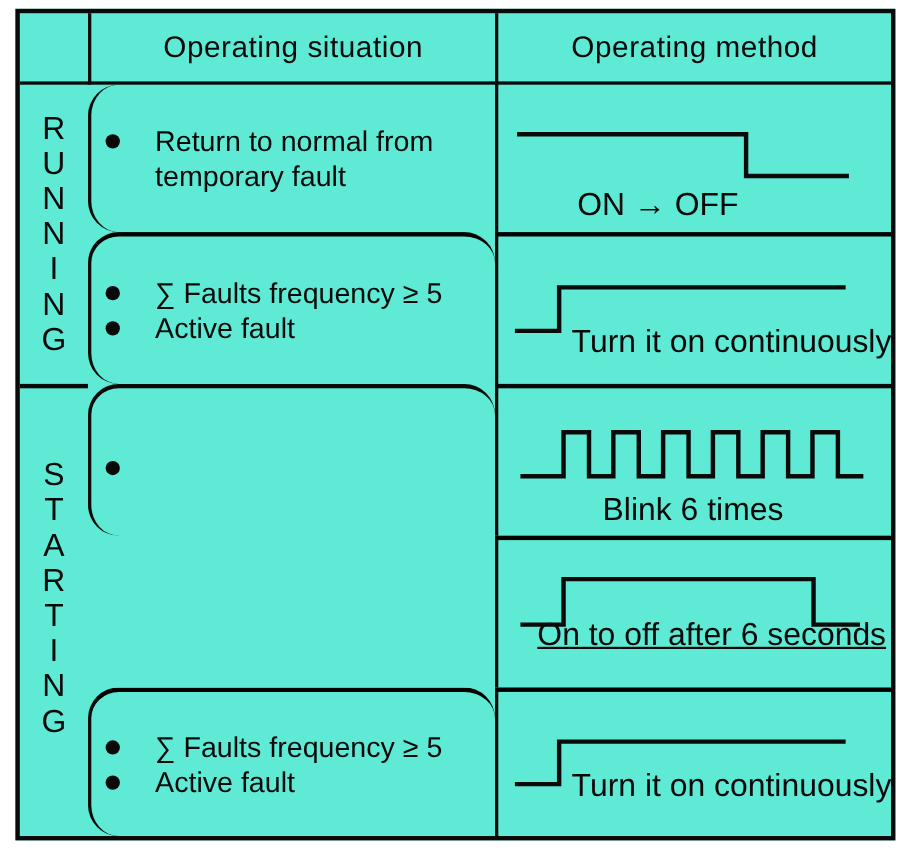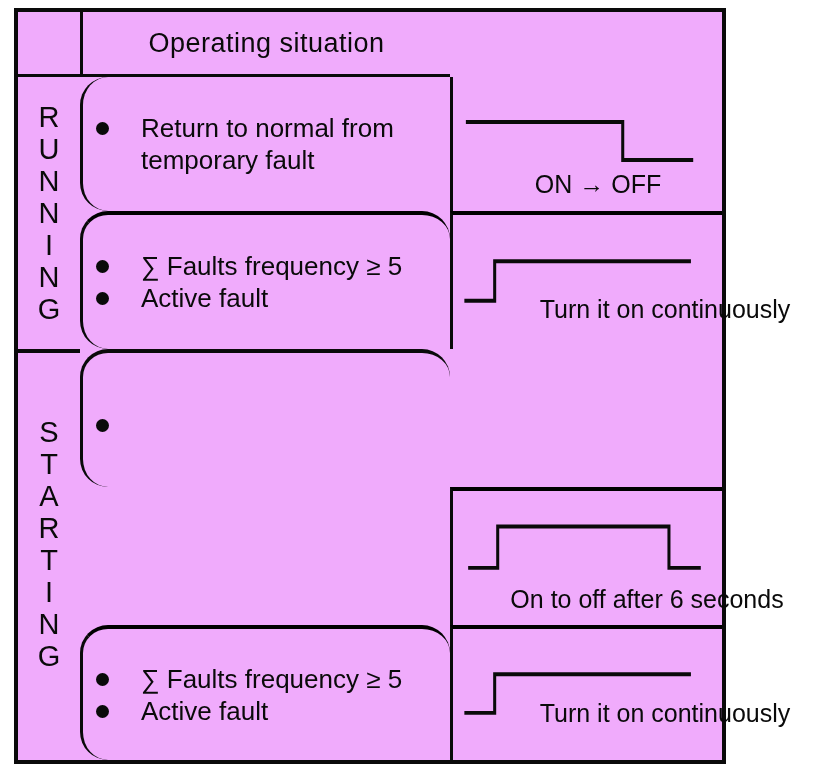--- a/index.html
+++ b/index.html
@@ -7,26 +7,26 @@
   body {
     background: #ffffff;
     color: #0a0a0a;
     font-family: "Liberation Sans", sans-serif;
     position: relative;
     overflow: hidden;
   }
   .grid {
     position: absolute;
     left: 14px; top: 8px;
-    width: 712px; height: 756px;
+    width: 800px; height: 756px;
     border: 4px solid #0a0a0a;
     display: grid;
     grid-template-columns: 62px 370px 1fr;
     grid-template-rows: 65px 134px 138px 138px 138px 1fr;
-    background: #f0abfc;
+    background: #5eead4;
   }
   .cell { position: relative; }
   
   .gc1 { grid-column: 1; } .gc2 { grid-column: 2; } .gc3 { grid-column: 3; }
   .gr1 { grid-row: 1; } .gr2 { grid-row: 2; } .gr3 { grid-row: 3; }
   .gr4 { grid-row: 4; } .gr5 { grid-row: 5; } .gr6 { grid-row: 6; }
   
   .bl { border-left: 3px solid #0a0a0a; }
   .head { border-bottom: 3px solid #0a0a0a; display: flex; align-items: center; justify-content: center; }
   .row-divide { border-top: 4px solid #000000; }
@@ -40,36 +40,39 @@
   .vstack { white-space: pre-line; text-align: center; font-size: 29px; line-height: 32px; }
   
   .sit { display: flex; align-items: center; padding-left: 13px; border-radius: 28px; }
   .blist { list-style: none; }
   .blist li { display: flex; align-items: flex-start; font-size: 26px; line-height: 32px; }
   .dot { width: 13px; height: 13px; border-radius: 50%; background: #0a0a0a; margin-top: 10px; flex: none; }
   .btxt { margin-left: 32px; white-space: pre-line; }
   
   .met { position: relative; }
   .wave { position: absolute; inset: 0; width: 100%; height: 100%; display: block; }
-  .cap { position: absolute; font-size: 25px; white-space: nowrap; transform: translateX(-50%); }
+  .cap { position: absolute; font-size: 29px; white-space: nowrap; transform: translateX(-50%); }
   .cap-r1 { left: 145px; top: 93px; }
   .cap-r2 { left: 212px; top: 80px; }
   .cap-s1 { left: 177px; top: 95px; }
-  .cap-s2 { left: 194px; top: 94px; }
+  .cap-s2 { left: 194px; top: 70px; text-decoration: underline; }
   .cap-s3 { left: 212px; top: 70px; }
 </style>
 </head>
 <body>
 
 <div class="page">
   <div class="grid">
 
     <div class="cell head gc1 gr1"></div>
     <div class="cell head bl gc2 gr1">
       <span class="htxt">Operating situation</span>
+    </div>
+    <div class="cell head bl gc3 gr1">
+      <span class="htxt">Operating method</span>
     </div>
 
     <div class="cell sec sec-run">
       <div class="vstack">R
 U
 N
 N
 I
 N
 G</div>
@@ -120,20 +123,26 @@
       <div class="cap cap-r2">Turn it on continuously</div>
     </div>
 
     <div class="cell sit bl sec-divide gc2 gr4">
       <ul class="blist">
         <li>
           <span class="dot"></span>
         </li>
       </ul>
     </div>
+    <div class="cell met bl sec-divide gc3 gr4">
+      <svg class="wave" viewBox="0 0 355 134" preserveAspectRatio="none">
+          <polyline points="20,80 59,80 59,40 82,40 82,80 104,80 104,40 127,40 127,80 149,80 149,40 172,40 172,80 194,80 194,40 217,40 217,80 239,80 239,40 262,40 262,80 284,80 284,40 307,40 307,80 330,80" fill="none" stroke="#0a0a0a" stroke-width="4" stroke-linejoin="miter"></polyline>
+        </svg>
+      <div class="cap cap-s1">Blink 6 times</div>
+    </div>
 
     <div class="cell met bl row-divide gc3 gr5">
       <svg class="wave" viewBox="0 0 355 136" preserveAspectRatio="none">
           <polyline points="20,78 59,78 59,36 285,36 285,78 327,78" fill="none" stroke="#0a0a0a" stroke-width="4" stroke-linejoin="miter"></polyline>
         </svg>
       <div class="cap cap-s2">On to off after 6 seconds</div>
     </div>
 
     <div class="cell sit bl row-divide gc2 gr6">
       <ul class="blist">

